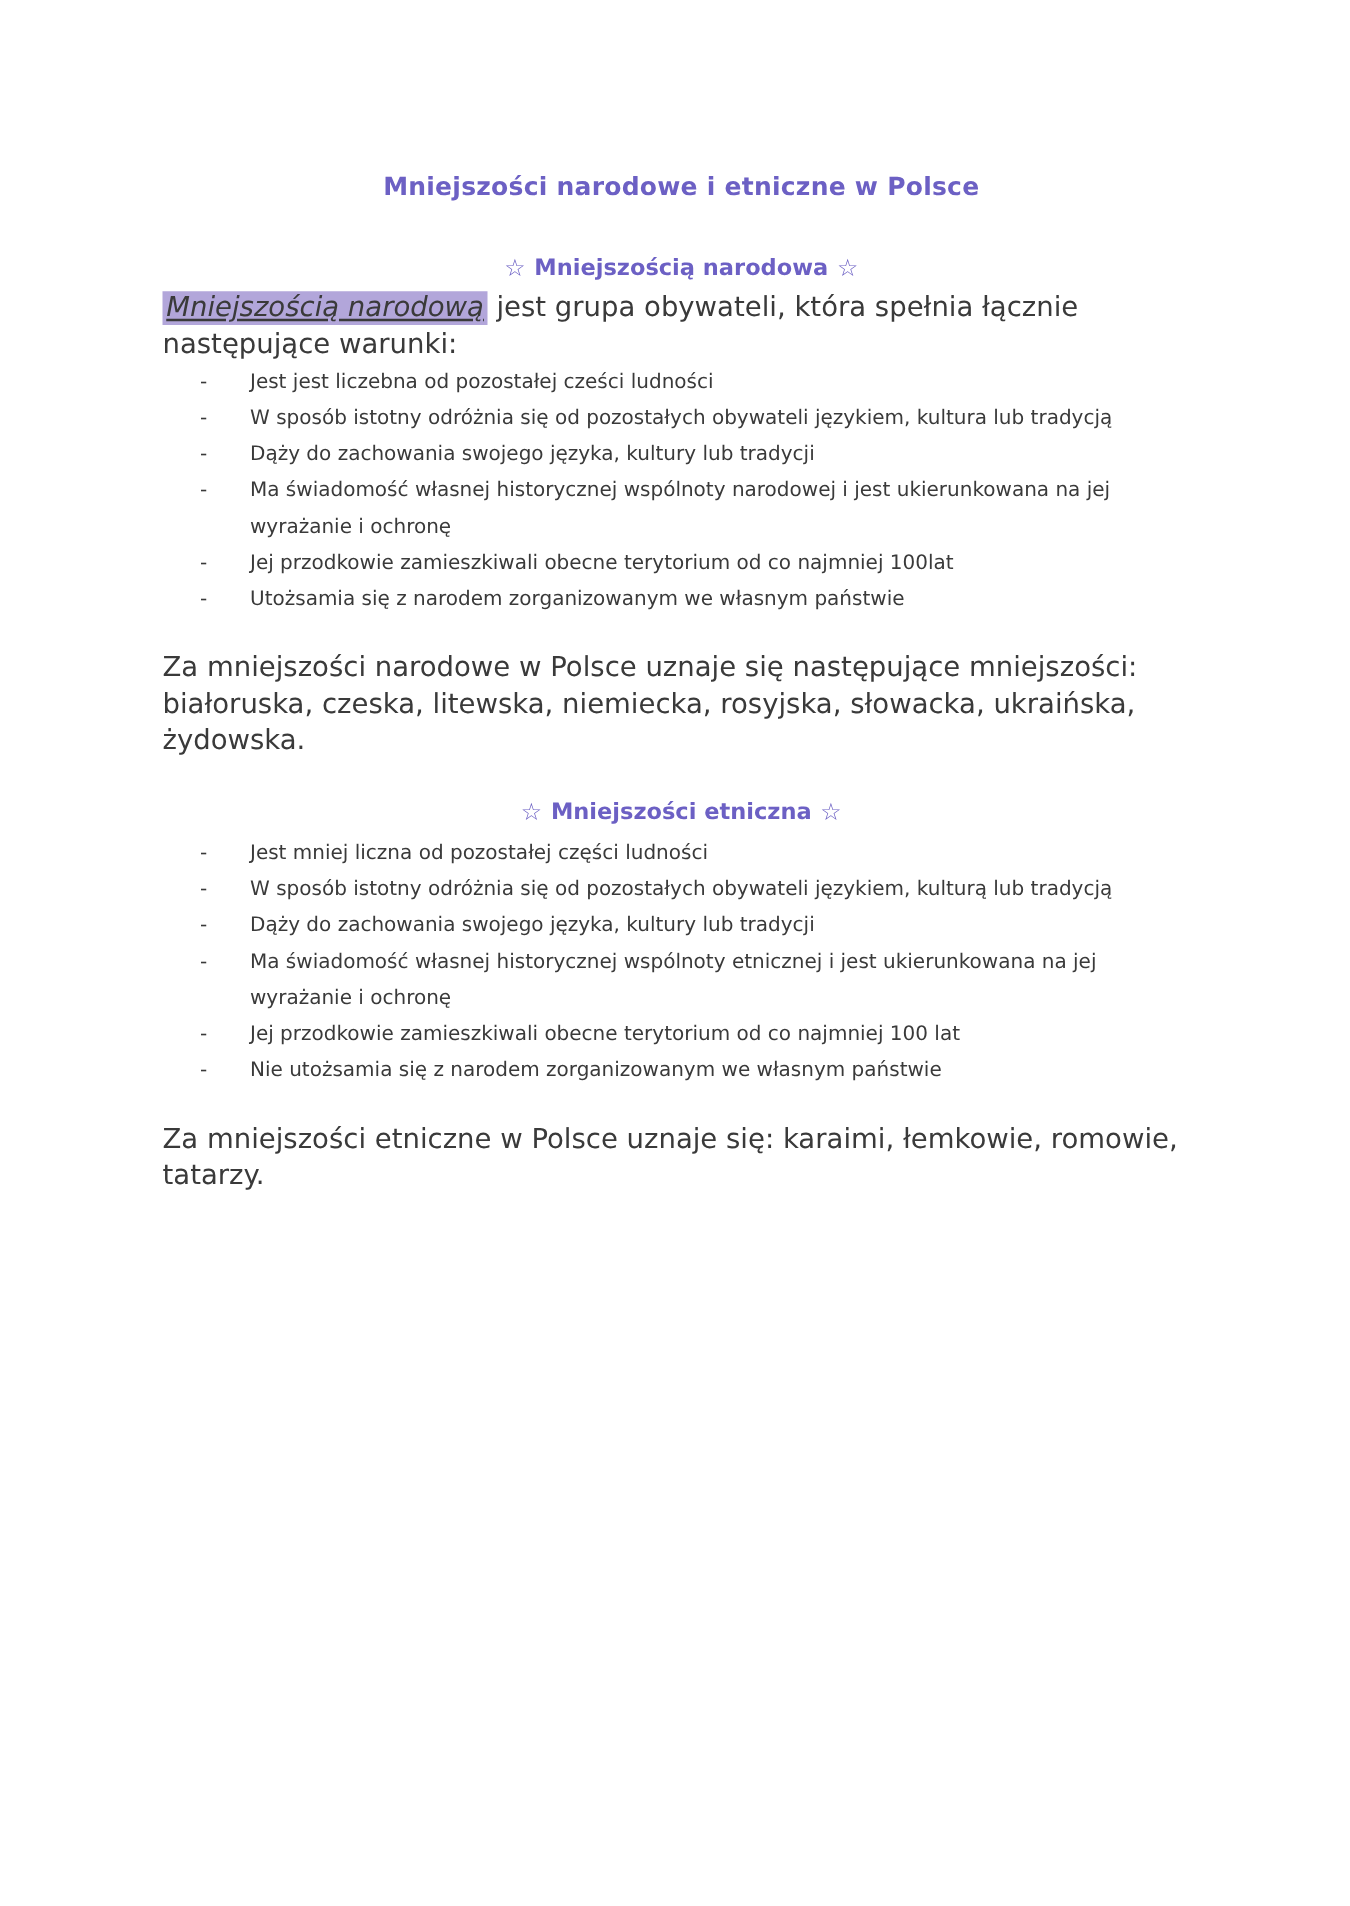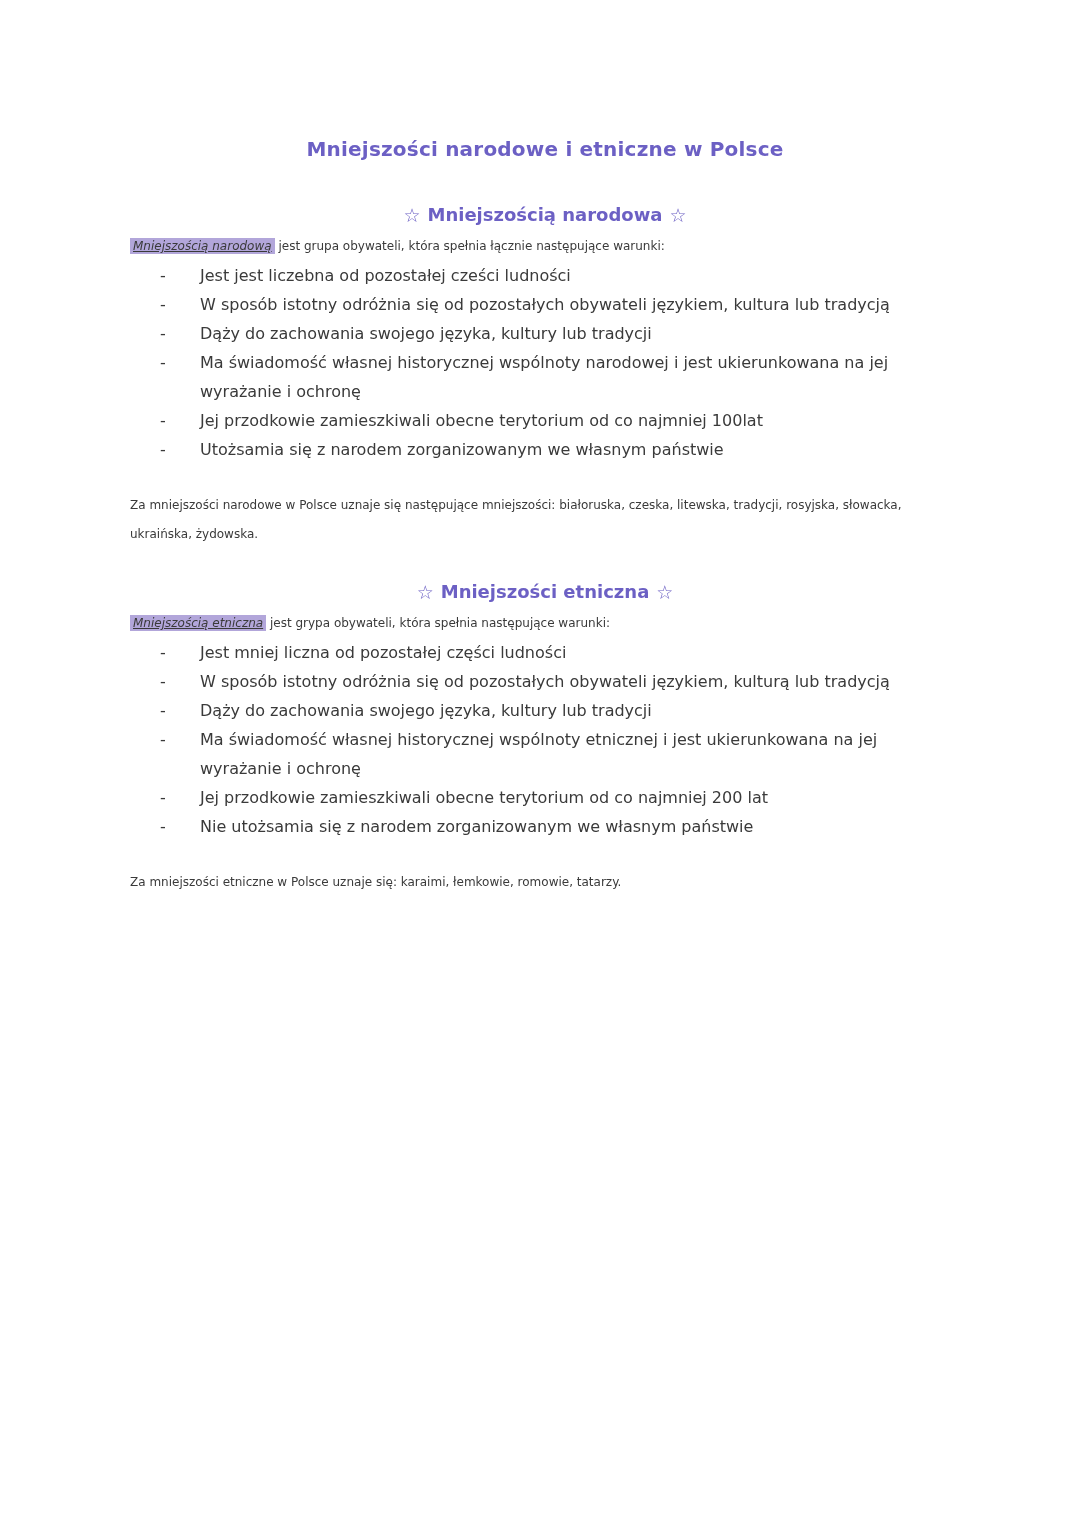--- a/index.html
+++ b/index.html
@@ -41,21 +41,21 @@
   }
   .star {
     font-weight: normal;
     font-size: 19px;
     margin: 0 7px;
     position: relative;
     top: 1px;
   }
   p {
     margin: 0;
-    font-size: 12px;
+    font-size: 22px;
     line-height: 29px;
   }
   .highlight {
     background: #b2a6da;
     font-style: italic;
     text-decoration: underline;
     padding: 1px 3px;
   }
   ul.bullets {
     list-style: none;
@@ -110,48 +110,47 @@
           </li>
         <li>
             <span class="dash">-</span>
             <span class="bullet-text">Jej przodkowie zamieszkiwali obecne terytorium od co najmniej 100lat</span>
           </li>
         <li>
             <span class="dash">-</span>
             <span class="bullet-text">Utożsamia się z narodem zorganizowanym we własnym państwie</span>
           </li>
       </ul>
-      <p class="summary">Za mniejszości narodowe w Polsce uznaje się następujące mniejszości: białoruska, czeska, litewska, tradycji, rosyjska, słowacka, ukraińska, żydowska.</p>
+      <p class="summary">Za mniejszości narodowe w Polsce uznaje się następujące mniejszości: białoruska, czeska, litewska, niemiecka, rosyjska, słowacka, ukraińska, żydowska.</p>
     </section>
 
     <section>
       <h2 class="section-header">
         <span class="star">☆</span><span>Mniejszości etniczna</span><span class="star">☆</span>
       </h2>
-      <p><span class="highlight">Mniejszością etniczna</span><span> jest grypa obywateli, która spełnia następujące warunki:</span></p>
       <ul class="bullets">
         <li>
             <span class="dash">-</span>
             <span class="bullet-text">Jest mniej liczna od pozostałej części ludności</span>
           </li>
         <li>
             <span class="dash">-</span>
             <span class="bullet-text">W sposób istotny odróżnia się od pozostałych obywateli językiem, kulturą lub tradycją</span>
           </li>
         <li>
             <span class="dash">-</span>
             <span class="bullet-text">Dąży do zachowania swojego języka, kultury lub tradycji</span>
           </li>
         <li>
             <span class="dash">-</span>
             <span class="bullet-text">Ma świadomość własnej historycznej wspólnoty etnicznej i jest ukierunkowana na jej wyrażanie i ochronę</span>
           </li>
         <li>
             <span class="dash">-</span>
-            <span class="bullet-text">Jej przodkowie zamieszkiwali obecne terytorium od co najmniej 200 lat</span>
+            <span class="bullet-text">Jej przodkowie zamieszkiwali obecne terytorium od co najmniej 100 lat</span>
           </li>
         <li>
             <span class="dash">-</span>
             <span class="bullet-text">Nie utożsamia się z narodem zorganizowanym we własnym państwie</span>
           </li>
       </ul>
       <p class="summary">Za mniejszości etniczne w Polsce uznaje się: karaimi, łemkowie, romowie, tatarzy.</p>
     </section>
 
   </div>

